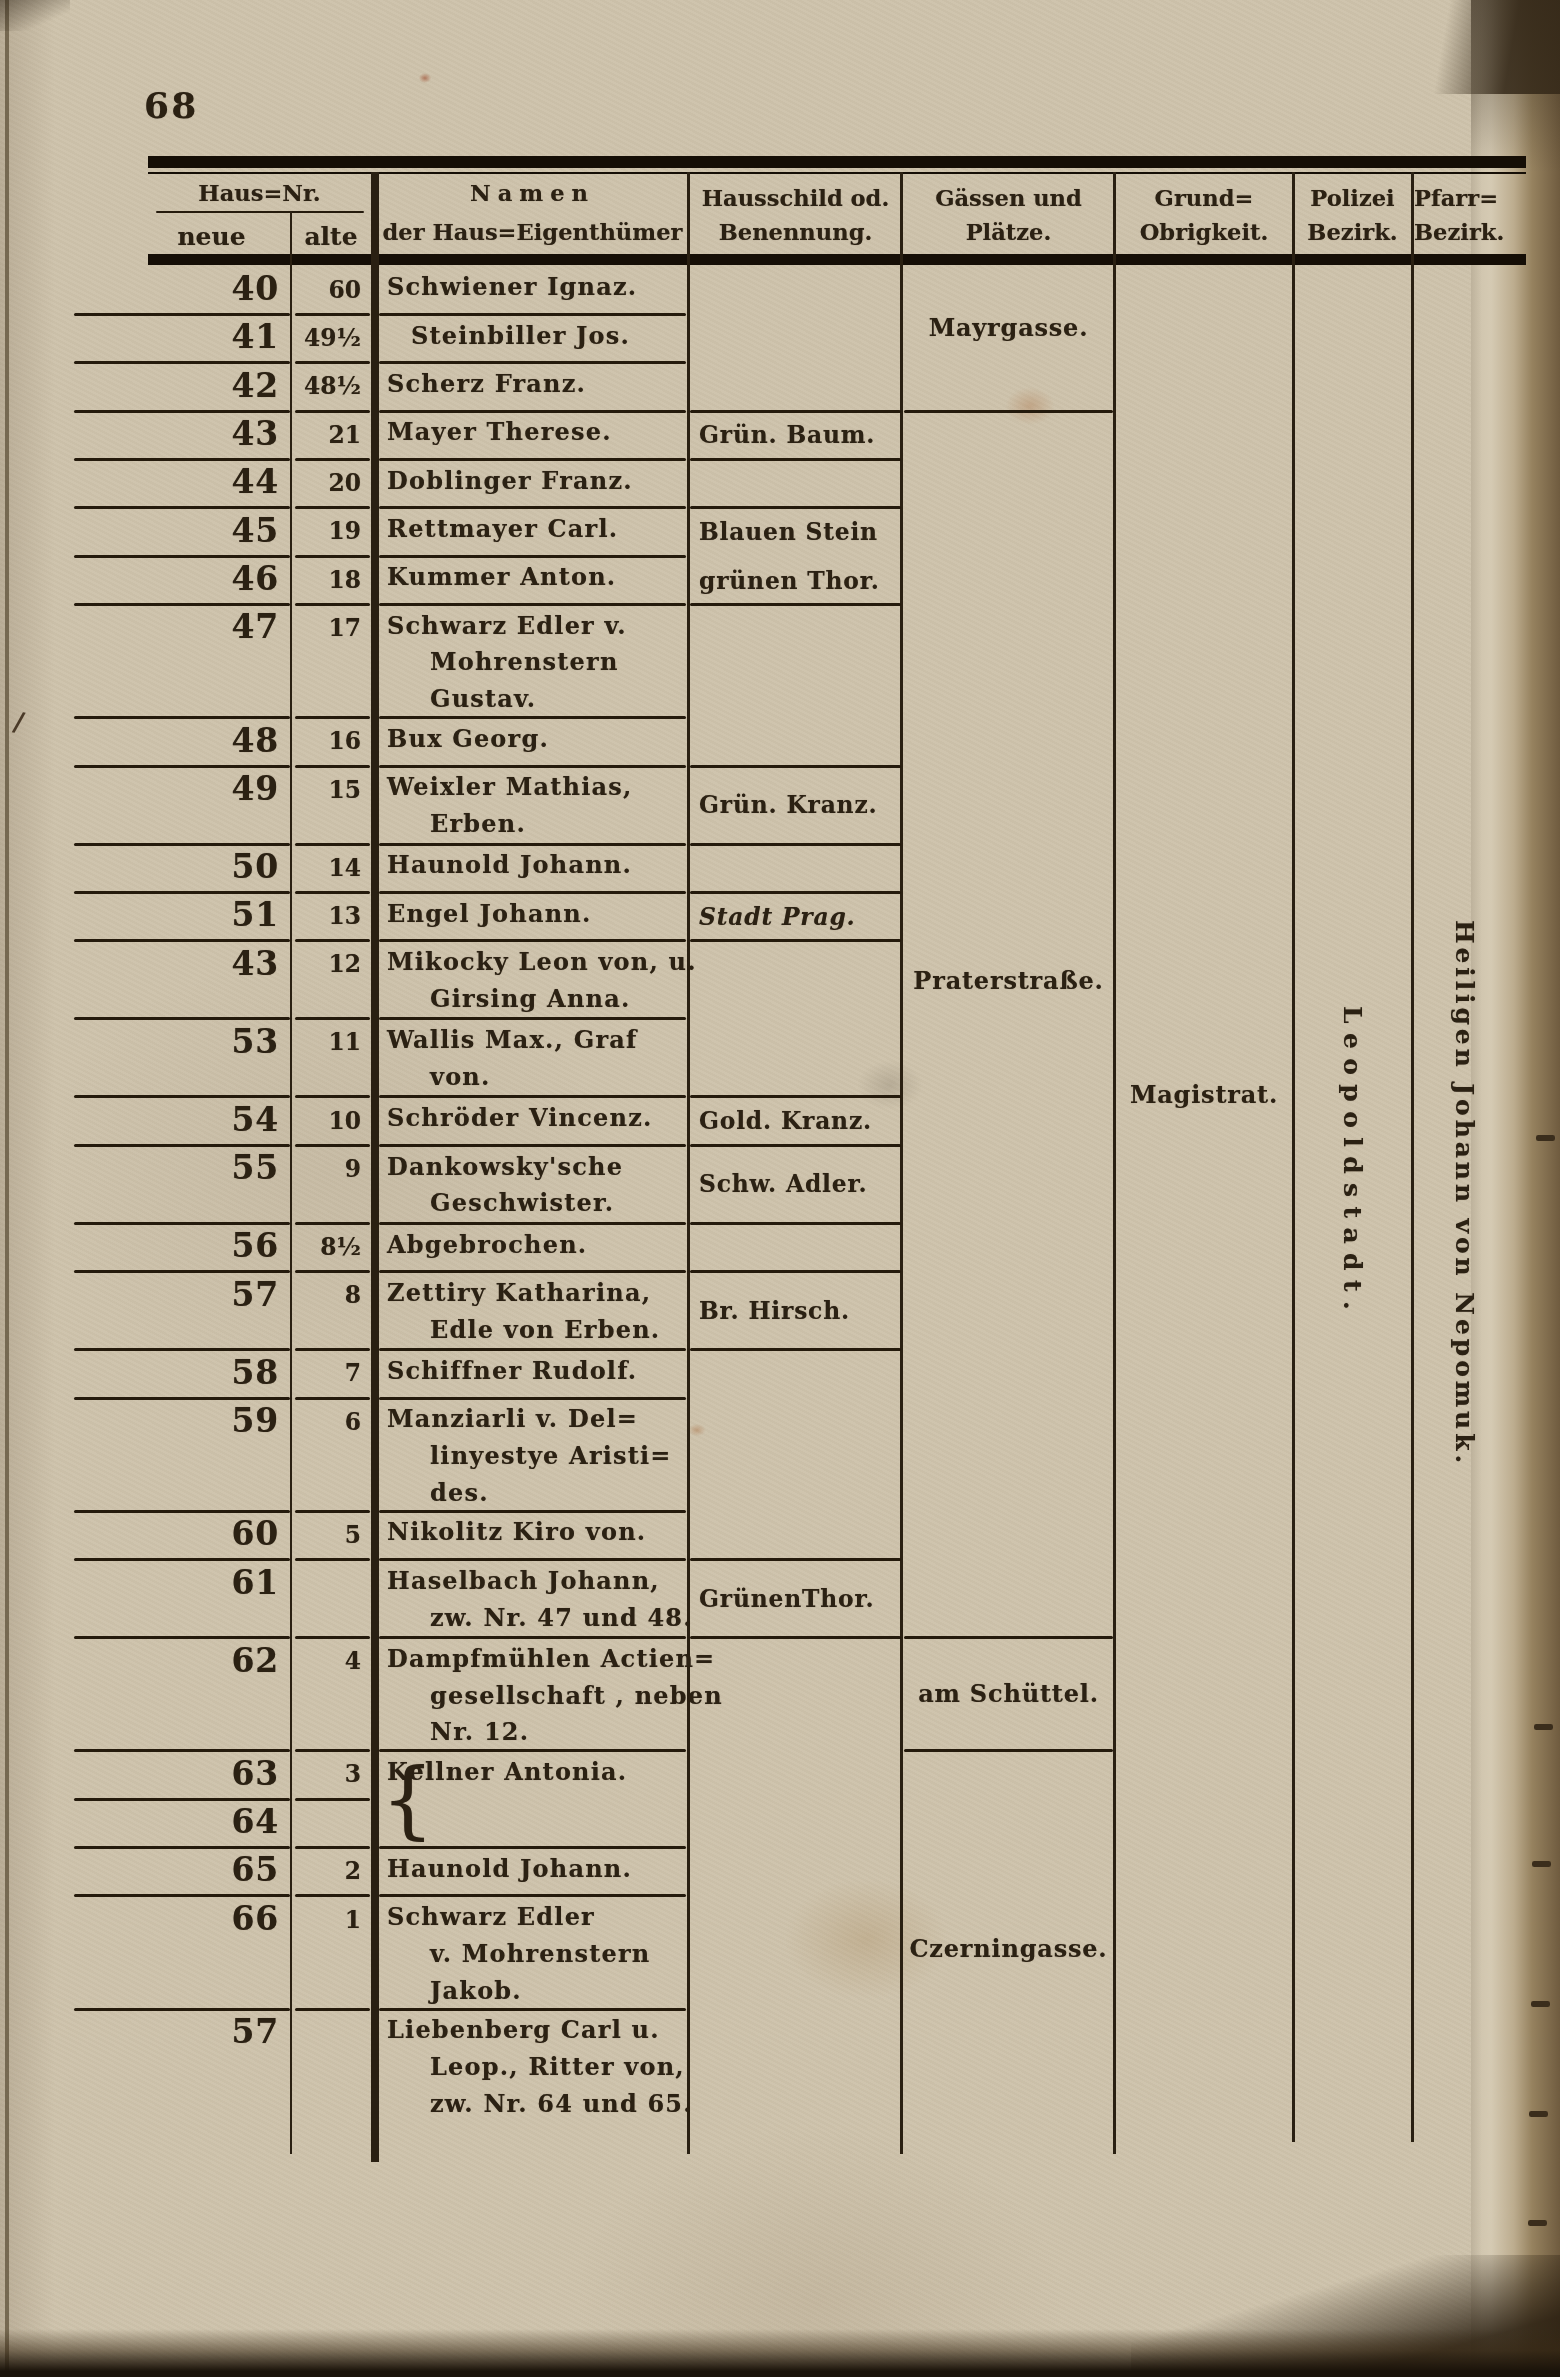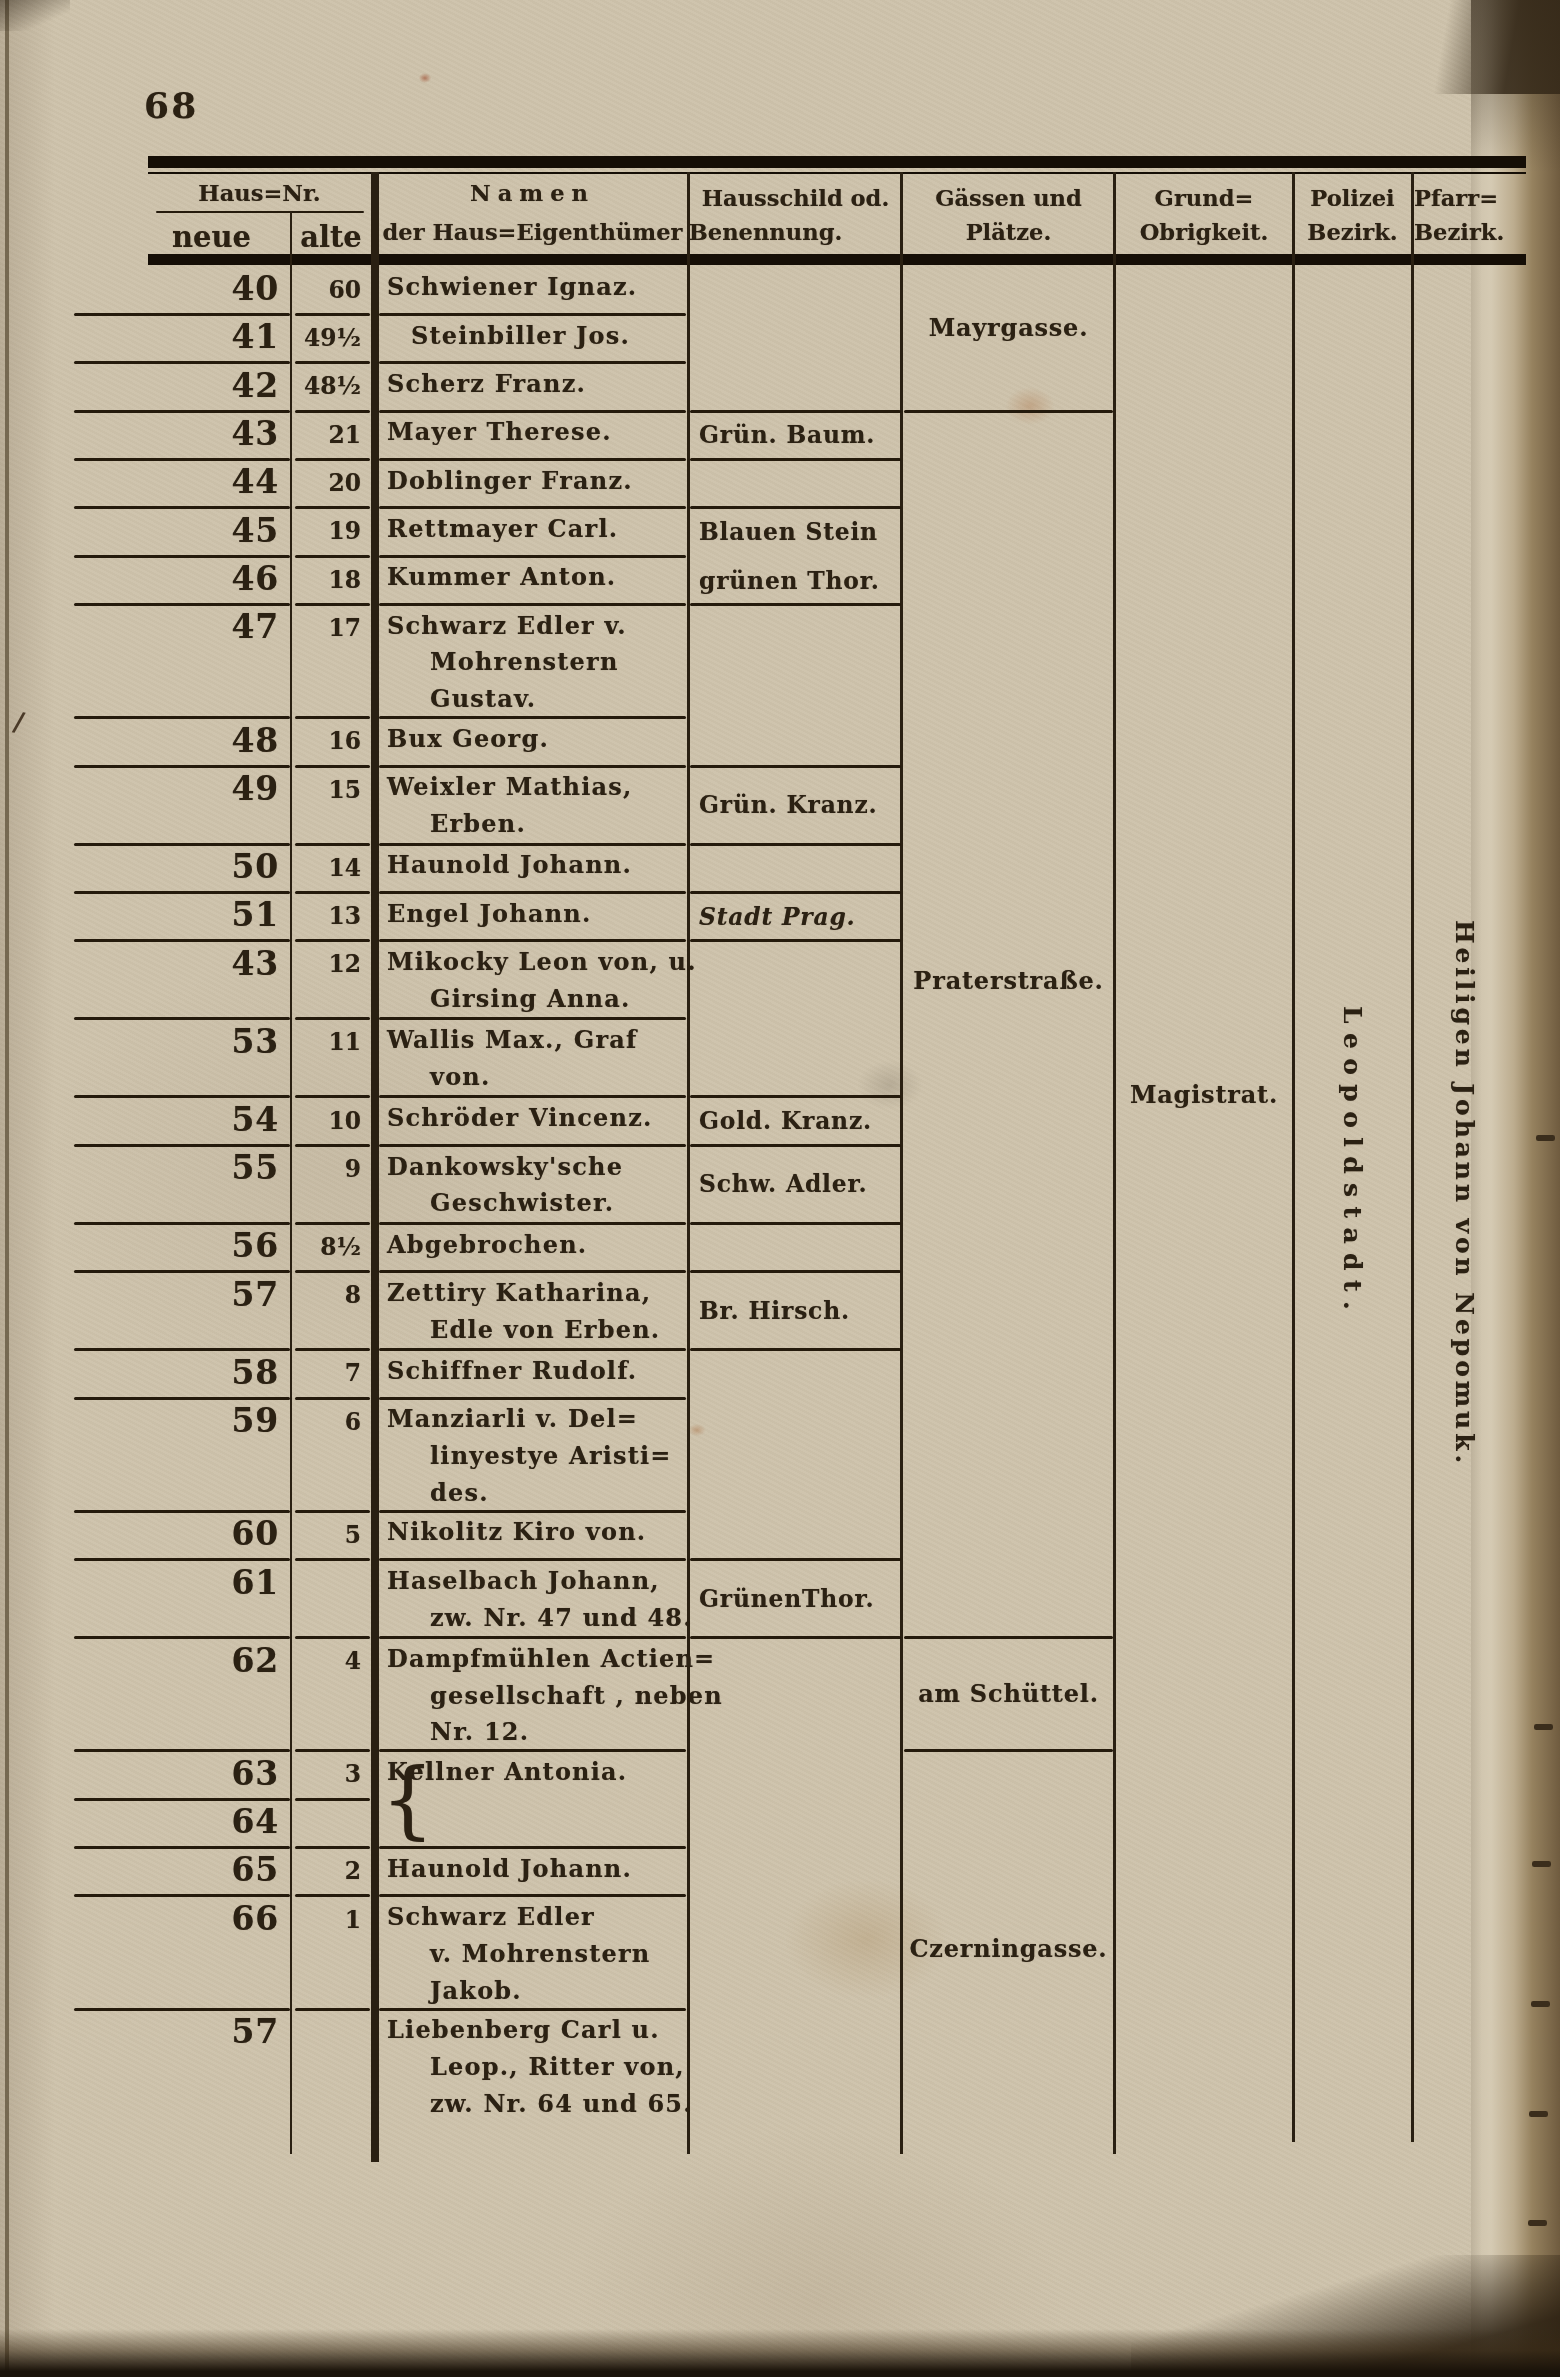--- a/index.html
+++ b/index.html
@@ -18,21 +18,21 @@
       repeating-linear-gradient(27deg, rgba(255,255,255,.02) 0 2.3px, rgba(60,40,20,.025) 2.3px 4.7px);
   }
   .abs{position:absolute;}
   .bar{background:#150e06;}
   .rule{background:#241a0c;height:3.1px;border-radius:1.6px;}
   .vdiv{background:#2a2012;width:3.1px;}
   .ink{color:#2b2113;text-shadow:0 0 0.8px rgba(40,25,10,.45);}
   .pageno{font-weight:700;font-size:36px;letter-spacing:2.3px;}
   .title{font-weight:700;font-size:37px;letter-spacing:14px;text-align:center;}
   .hcell{font-weight:700;font-size:22.6px;text-align:center;line-height:31px;white-space:nowrap;}
-  .hsub{font-weight:700;font-size:29px;text-align:center;line-height:30px;}
+  .hsub{font-weight:700;font-size:25px;text-align:center;line-height:30px;}
   .num-new{font-weight:700;font-size:33px;text-align:right;letter-spacing:0.8px;line-height:44px;}
   .num-old{font-weight:700;font-size:23.4px;text-align:right;line-height:36px;}
   .name-line{font-weight:700;font-size:24px;letter-spacing:1.2px;line-height:36px;white-space:nowrap;}
   .shield{font-weight:700;font-size:23.4px;letter-spacing:0.8px;line-height:36px;white-space:nowrap;}
   .street{font-weight:700;font-size:24px;letter-spacing:0.8px;line-height:39px;text-align:center;white-space:nowrap;}
   .vert{font-weight:700;font-size:25px;text-align:center;white-space:nowrap;transform:rotate(90deg);line-height:31px;}
   .brace{font-weight:400;font-size:84px;line-height:90px;}
   .right-edge{left:1471px;top:0;width:90px;height:2377px;
     background:linear-gradient(to right, rgba(50,35,20,.10), rgba(50,35,20,0) 11px),
       linear-gradient(to right, #cdc2ab 0, #d5cab3 20px, #bcac8e 43px, #96825f 61px, #6e5a3e 100%);}
@@ -70,21 +70,21 @@
   <div class="abs bar" style="left:148px;top:172px;width:1378px;height:2.3px;"></div>
   <div class="abs bar" style="left:148px;top:254px;width:1378px;height:11px;"></div>
 
   <div class="abs ink hcell" style="left:148px;top:178px;width:223px;">Haus=Nr.</div>
   <div class="abs rule" style="left:156px;top:211px;width:208px;height:2.3px;"></div>
   <div class="abs ink hsub" style="left:153px;top:222px;width:117px;">neue</div>
   <div class="abs ink hsub" style="left:295px;top:222px;width:72px;">alte</div>
   <div class="abs ink hcell" style="left:379px;top:178px;width:307px;letter-spacing:7px;">Namen</div>
   <div class="abs ink hcell" style="left:379px;top:217px;width:307px;">der Haus=Eigenthümer</div>
   <div class="abs ink hcell" style="left:690px;top:183px;width:211px;">Hausschild od.</div>
-  <div class="abs ink hcell" style="left:660px;top:217px;width:211px;">Benennung.</div>
+  <div class="abs ink hcell" style="left:690px;top:217px;width:211px;">Benennung.</div>
   <div class="abs ink hcell" style="left:904px;top:183px;width:209px;">Gässen und</div>
   <div class="abs ink hcell" style="left:904px;top:217px;width:209px;">Plätze.</div>
   <div class="abs ink hcell" style="left:1116px;top:183px;width:176px;">Grund=</div>
   <div class="abs ink hcell" style="left:1116px;top:217px;width:176px;">Obrigkeit.</div>
   <div class="abs ink hcell" style="left:1295px;top:183px;width:115px;">Polizei</div>
   <div class="abs ink hcell" style="left:1295px;top:217px;width:115px;">Bezirk.</div>
   <div class="abs ink hcell" style="left:1414px;top:183px;width:109px;text-align:left;">Pfarr=</div>
   <div class="abs ink hcell" style="left:1414px;top:217px;width:109px;text-align:left;">Bezirk.</div>
 
   <div class="abs vdiv" style="left:290px;top:211px;height:1943px;width:2.3px;"></div>

